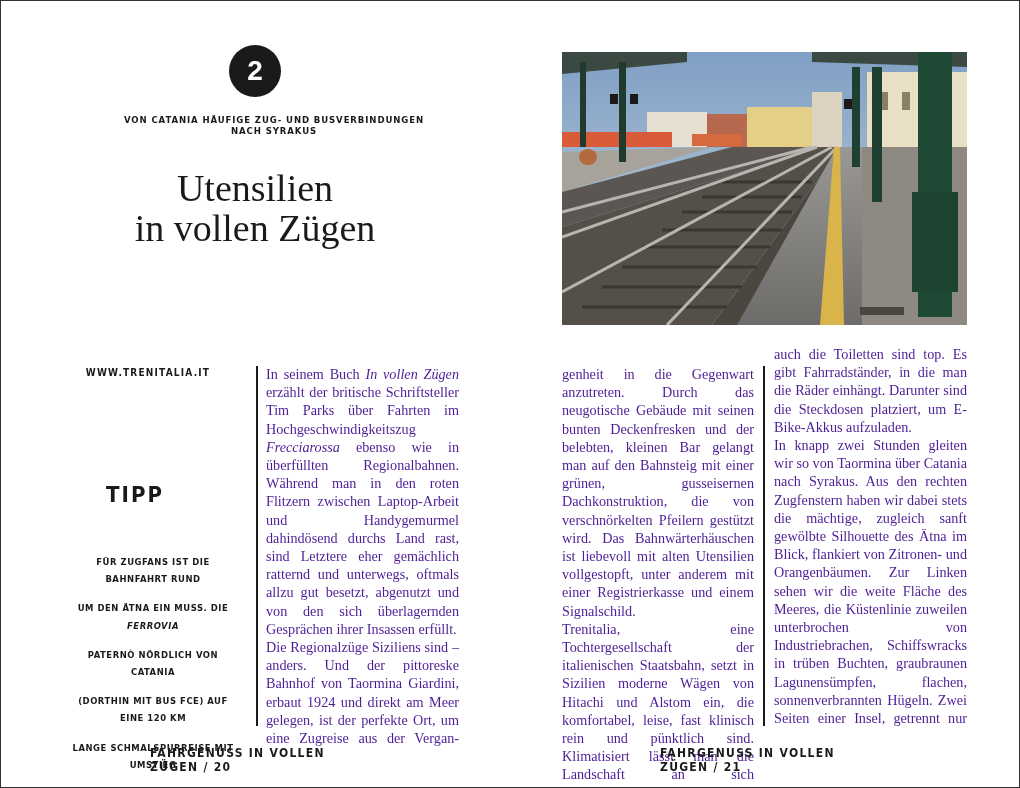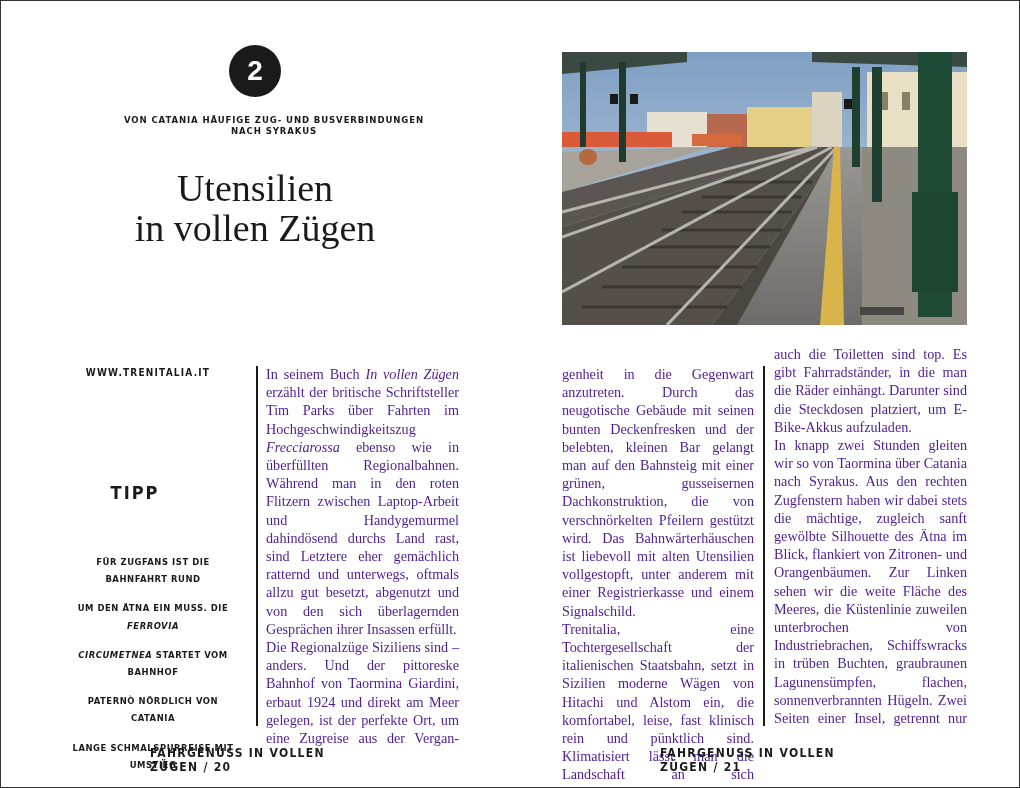--- a/index.html
+++ b/index.html
@@ -35,21 +35,21 @@
   }
   .photo {
     left: 562px; top: 52px; width: 405px; height: 273px; overflow: hidden;
   }
   .url-side {
     left: 60px; top: 367px; width: 176px; text-align: center;
     font-size: 10px; letter-spacing: 1.2px;
   }
   .tipp-head {
     left: 60px; top: 482px; width: 150px; text-align: center;
-    font-size: 18px; letter-spacing: 2px;
+    font-size: 22px; letter-spacing: 2px;
   }
   .tipp-body {
     left: 55px; top: 541px; width: 196px; text-align: center;
     font-size: 9.4px; line-height: 17.2px; letter-spacing: 0.55px;
   }
   .tipp-body p { margin: 12px; }
   .rule { width: 2px; background: #1a1a1a; }
   .col {
     font-family: "Liberation Serif", "DejaVu Serif", serif;
     font-size: 14.2px; line-height: 18.2px; text-align: justify;
@@ -77,22 +77,22 @@
   <span>in vollen Zügen</span>
 </h1>
 
 <div class="abs cond url-side">www.trenitalia.it</div>
 
 <div class="abs cond tipp-head">Tipp</div>
 
 <div class="abs cond tipp-body">
   <p>Für Zugfans ist die Bahnfahrt rund</p>
   <p><span>um den Ätna ein Muss. Die </span><i>Ferrovia</i></p>
-  <p><i>Circumetnea</i><span> startet vom Bahnhof</span></p>
   <p>Paternò nördlich von Catania</p>
+  <p>(dorthin mit Bus FCE) auf eine 120 km</p>
   <p>lange Schmalspurreise mit Umstieg</p>
   <p>in Randazzo und in Giarre.</p>
   <p>Von dort geht es mit der Staatsbahn</p>
   <p>zurück nach Catania.</p>
 
 </div>
 
 <div class="abs rule" style="left:256px; top:366px; height:360px;"></div>
 
 <div class="abs col" style="left:266px; top:365px; width:193px;">

